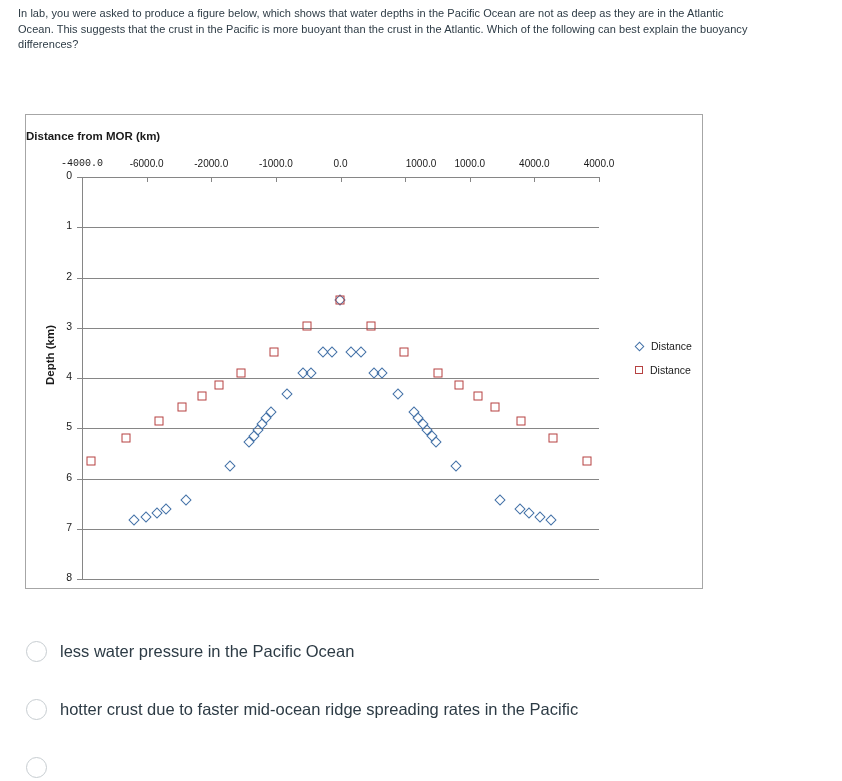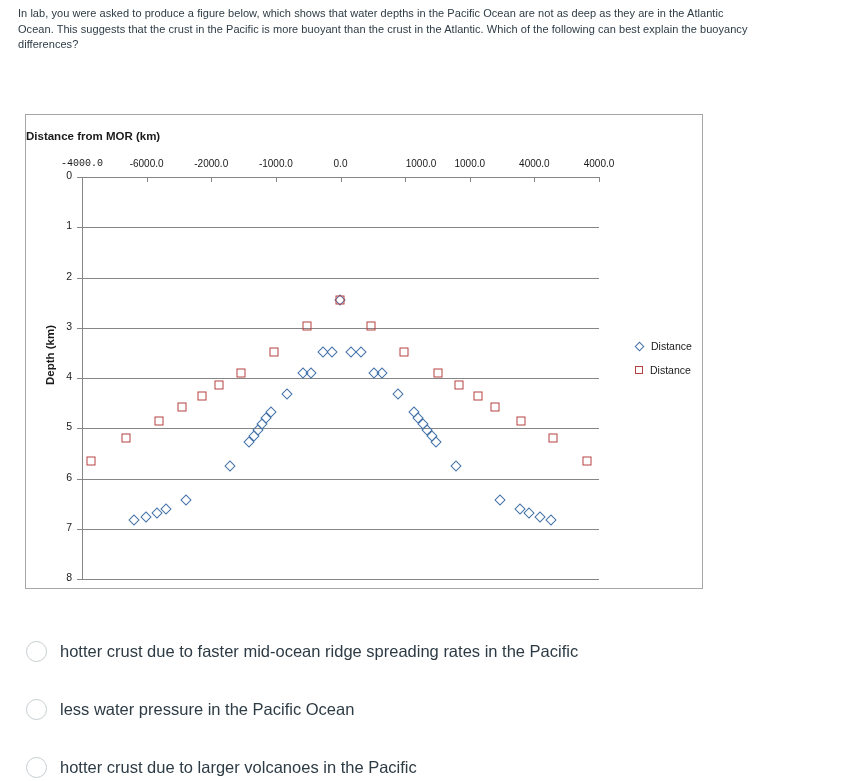--- a/index.html
+++ b/index.html
@@ -269,25 +269,24 @@
       <span class="legend-swatch-square"></span>
       <span>Distance</span>
     </div>
   </div>
 
 </div>
 
 <div id="answers">
       <div class="answer-row">
         <span class="radio"></span>
+        <span class="answer-label">less water pressure in the Pacific Ocean</span>
+      </div>
+      <div class="answer-row">
+        <span class="radio"></span>
         <span class="answer-label">hotter crust due to faster mid-ocean ridge spreading rates in the Pacific</span>
       </div>
       <div class="answer-row">
         <span class="radio"></span>
-        <span class="answer-label">less water pressure in the Pacific Ocean</span>
-      </div>
-      <div class="answer-row">
-        <span class="radio"></span>
-        <span class="answer-label">hotter crust due to larger volcanoes in the Pacific</span>
       </div>
     </div>
 
 </div>
 
 </body></html>

